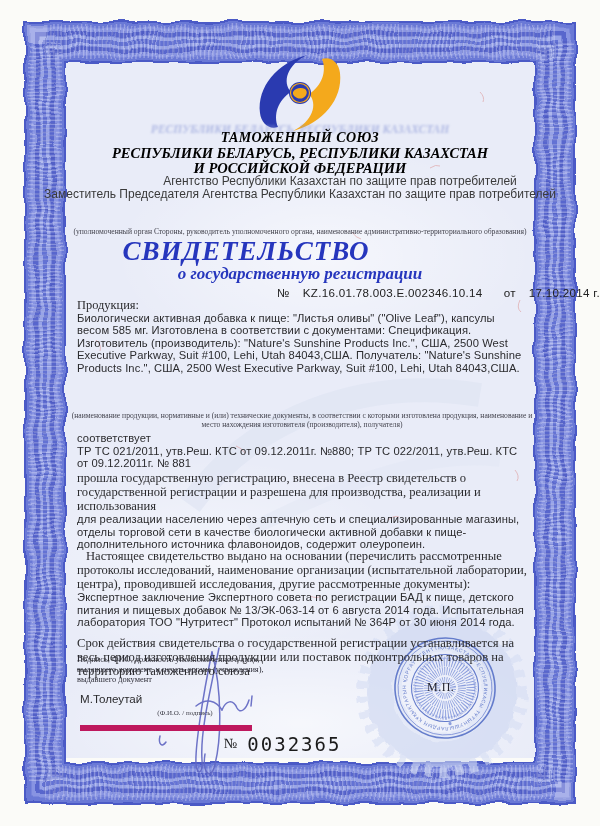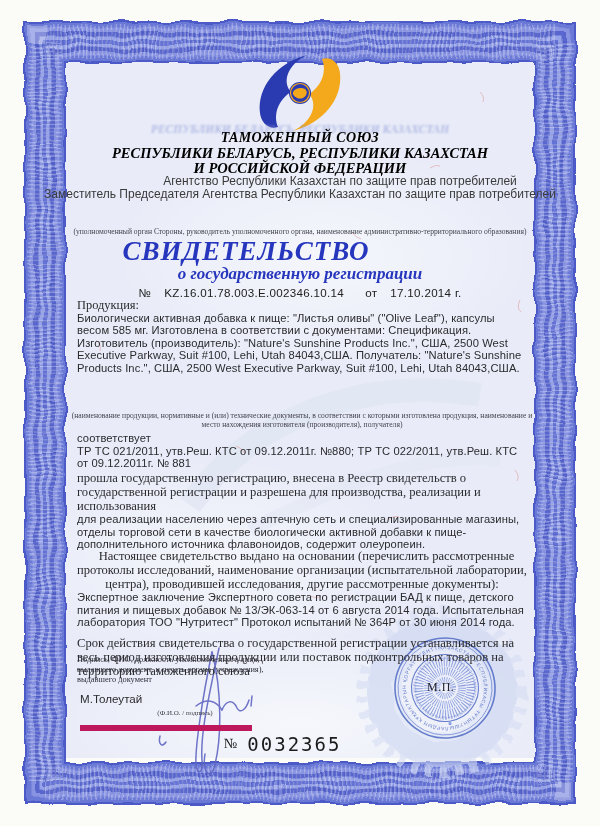--- a/index.html
+++ b/index.html
@@ -42,36 +42,36 @@
     top:236px;left:0;width:492px;text-align:center;
     font-family:"Liberation Serif",serif;font-weight:bold;font-style:italic;
     font-size:27px;color:#2636bd;letter-spacing:1px;
   }
   .cert-sub{
     top:264px;left:0;width:600px;text-align:center;
     font-family:"Liberation Serif",serif;font-weight:bold;font-style:italic;
     font-size:17px;color:#2636bd;
   }
   .num-line{
-    top:286px;left:0;width:600px;text-align:center;
+    top:286px;left:0;width:600px;text-align:right;
     font-size:11.6px;color:#222;letter-spacing:.3px;
   }
   .num-line .sep{display:inline-block;width:14px;}
   .num-line .sep2{display:inline-block;width:6px;}
   .col{
     left:77px;top:299px;width:450px;color:#2b2b2e;z-index:3;
   }
   .col .s-label{font-family:"Liberation Serif",serif;font-size:12.4px;line-height:13px;}
   .col .body-sans{font-size:11.2px;line-height:12.4px;letter-spacing:.1px;}
   .col .body-serif{font-family:"Liberation Serif",serif;font-size:12.6px;line-height:13.6px;}
   .col .note2{margin-top:38px;text-align:center;margin-left:-6px;width:462px;}
   .col .intro{margin-top:3px;}
   .col .regs{margin-bottom:3px;}
   .col .passed{margin-top:2px;}
-  .col .basis{text-indent:9px;text-align:center;}
+  .col .basis{text-indent:9px;}
   .col .validity{margin-top:9px;}
   .sig-note{
     left:77px;top:655px;width:222px;
     font-family:"Liberation Serif",serif;font-size:8.4px;line-height:10px;color:#2e2e38;
   }
   .sig-name{
     left:80px;top:692px;width:172px;font-size:11.6px;color:#2b2b2e;
     border-bottom:6px solid #be185d;padding-bottom:20px;
   }
   .sig-caption{

